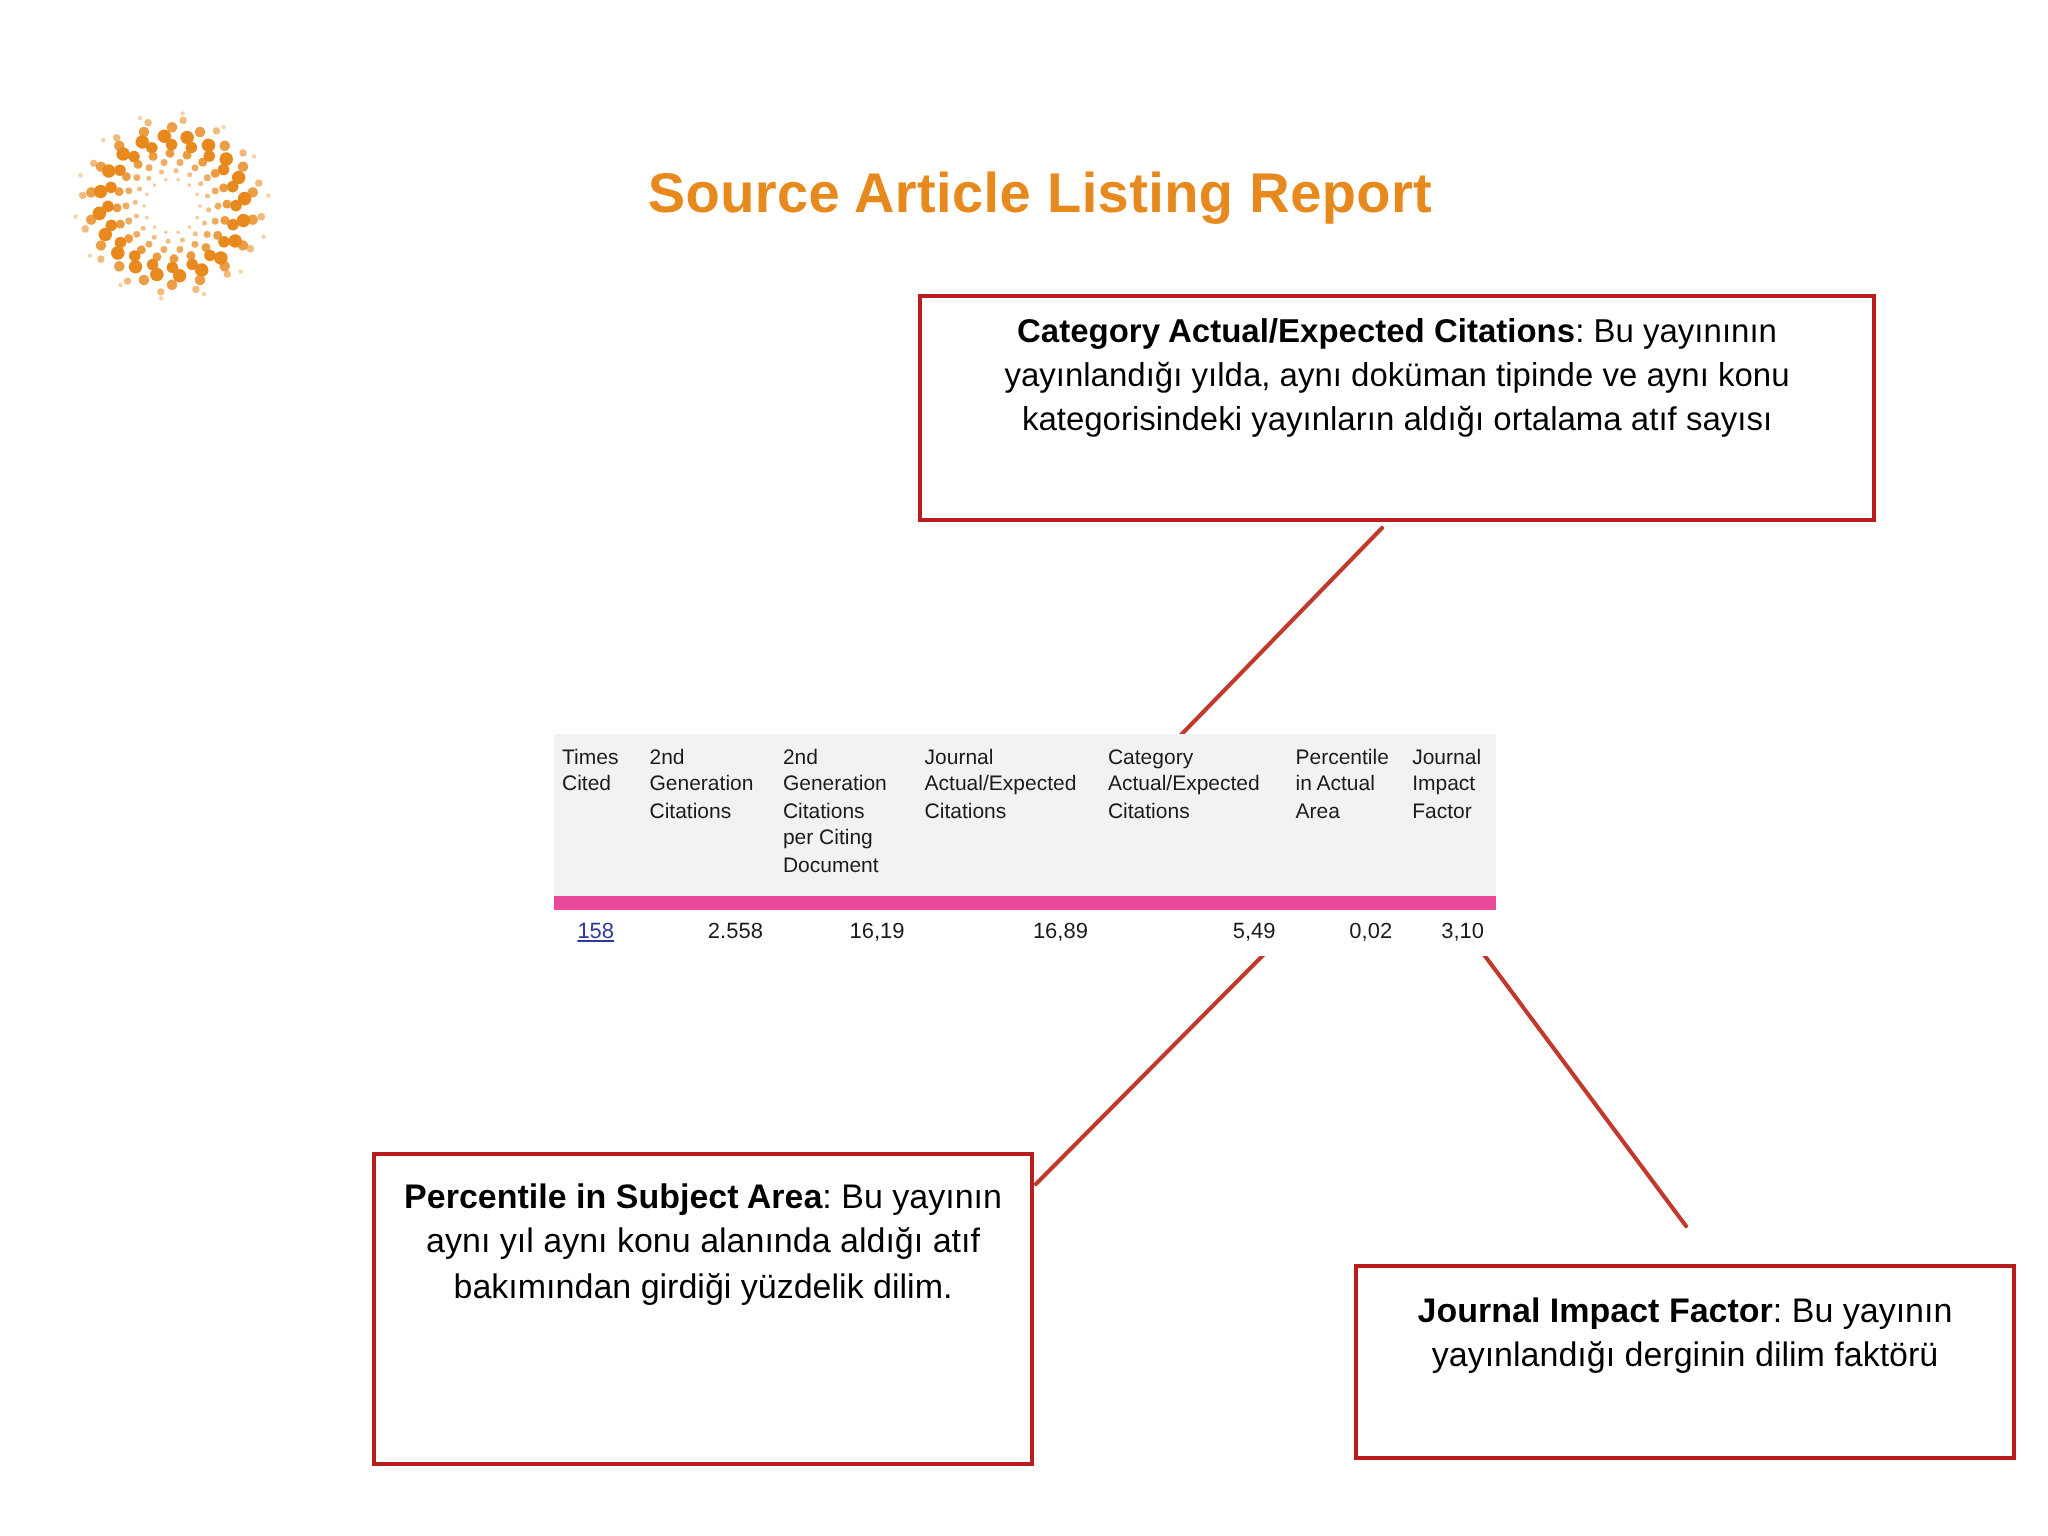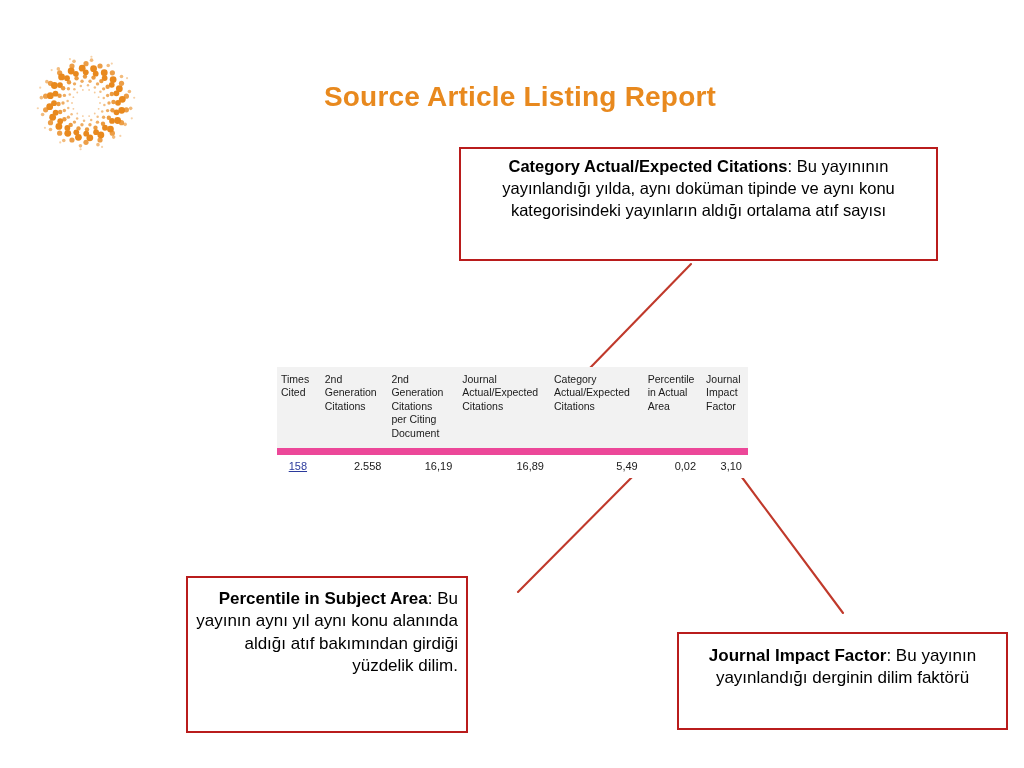--- a/index.html
+++ b/index.html
@@ -65,25 +65,24 @@
     left: 459px;
     top: 104px;
     width: 479px;
     height: 114px;
     font-size: 16.5px;
     padding-top: 7px;
   }
   #callout-percentile {
     left: 186px;
     top: 533px;
-    width: 282px;
+    width: 331px;
     height: 157px;
     font-size: 17px;
     padding-top: 10px;
-    text-align: right;
   }
   #callout-jif {
     left: 677px;
     top: 589px;
     width: 331px;
     height: 98px;
     font-size: 17px;
     padding-top: 11px;
   }
 

